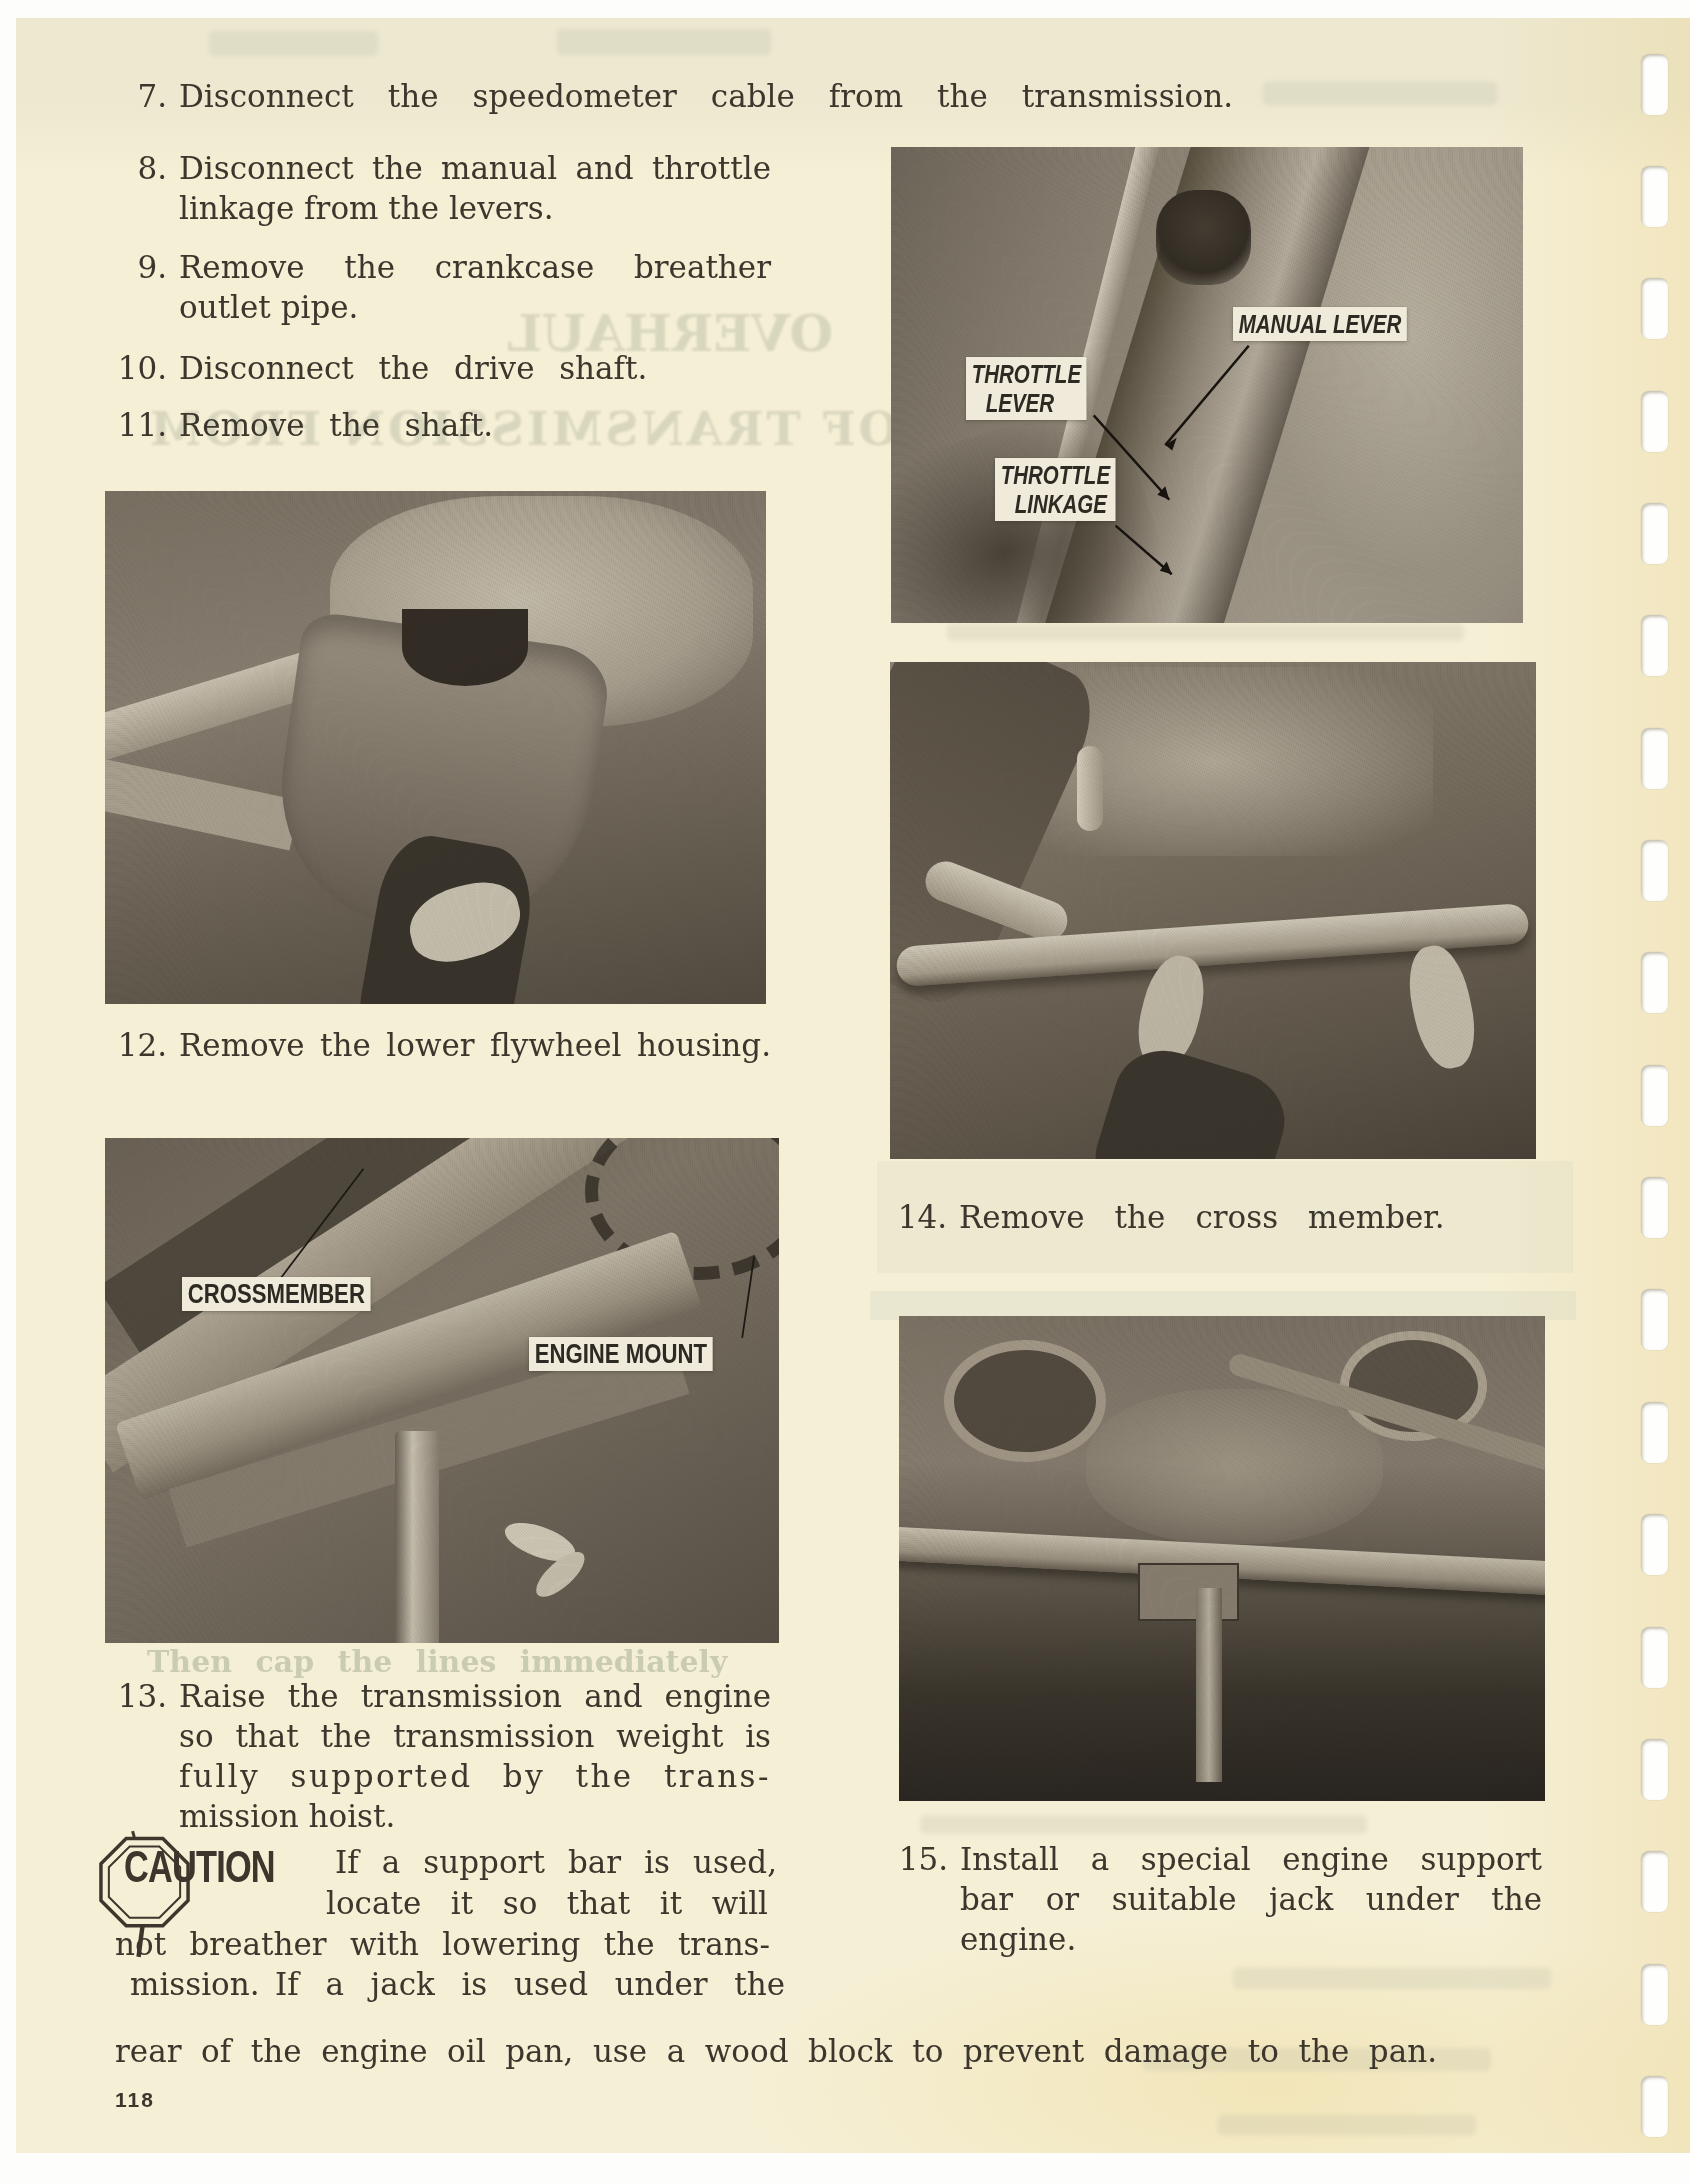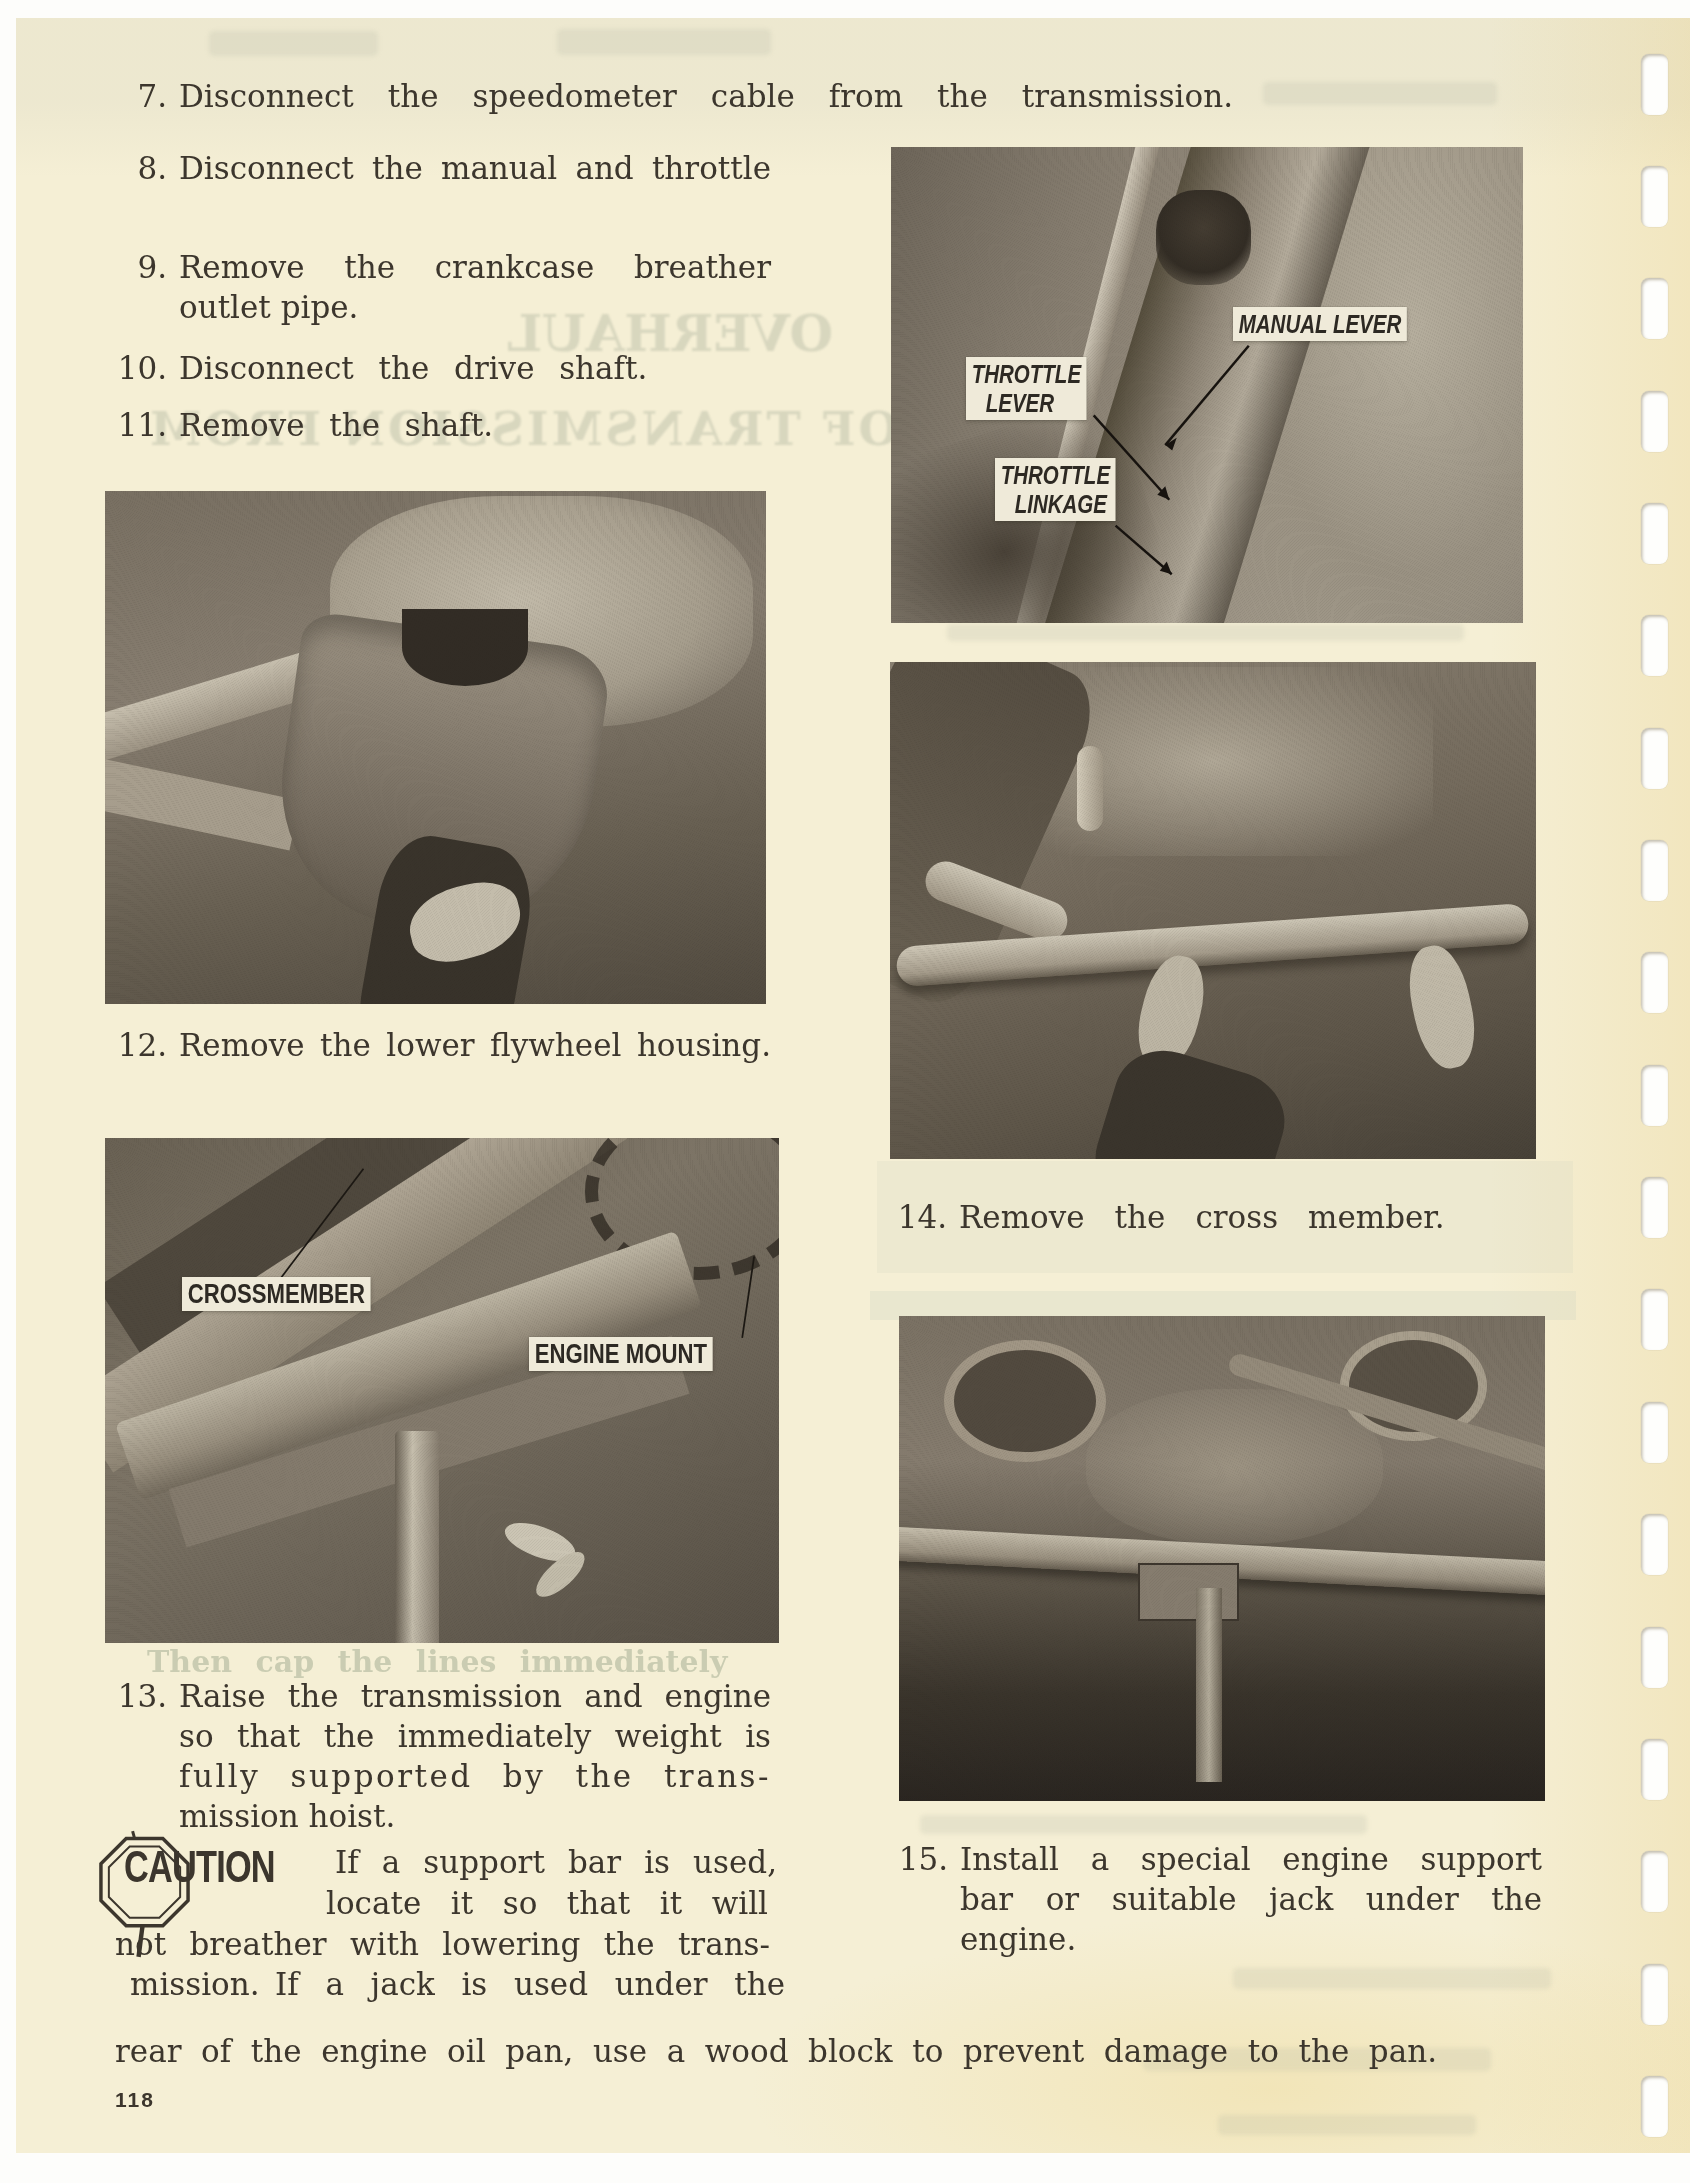--- a/index.html
+++ b/index.html
@@ -146,20 +146,21 @@
 
   <div class="step" style="left:115px;top:76px;width:1117px">
     <span class="num">7.</span>
     <div class="body just" style="width:1054px">Disconnect the speedometer cable from the transmission.</div>
   </div>
 
   <div class="step" style="left:115px;top:148px;width:656px">
     <span class="num">8.</span>
     <div class="body">
       <div class="just">Disconnect the manual and throttle</div>
+      <div>linkage from the levers.</div>
     </div>
   </div>
 
   <div class="step" style="left:115px;top:247px;width:656px">
     <span class="num">9.</span>
     <div class="body">
       <div class="just">Remove the crankcase breather</div>
       <div>outlet pipe.</div>
     </div>
   </div>
@@ -260,21 +261,21 @@
     <div class="ps p5-roddiag"></div>
     <div class="ps p5-bar"></div>
     <div class="ps p5-clamp"></div>
     <div class="ps p5-post"></div>
   </div>
 
   <div class="step" style="left:115px;top:1676px;width:656px">
     <span class="num">13.</span>
     <div class="body">
       <div class="just">Raise the transmission and engine</div>
-      <div class="just">so that the immediately weight is</div>
+      <div class="just">so that the transmission weight is</div>
       <div class="just sp-letters">fully supported by the trans-</div>
       <div>mission hoist.</div>
     </div>
   </div>
 
   <div class="step" style="left:896px;top:1839px;width:646px">
     <span class="num">15.</span>
     <div class="body">
       <div class="just">Install a special engine support</div>
       <div class="just">bar or suitable jack under the</div>

